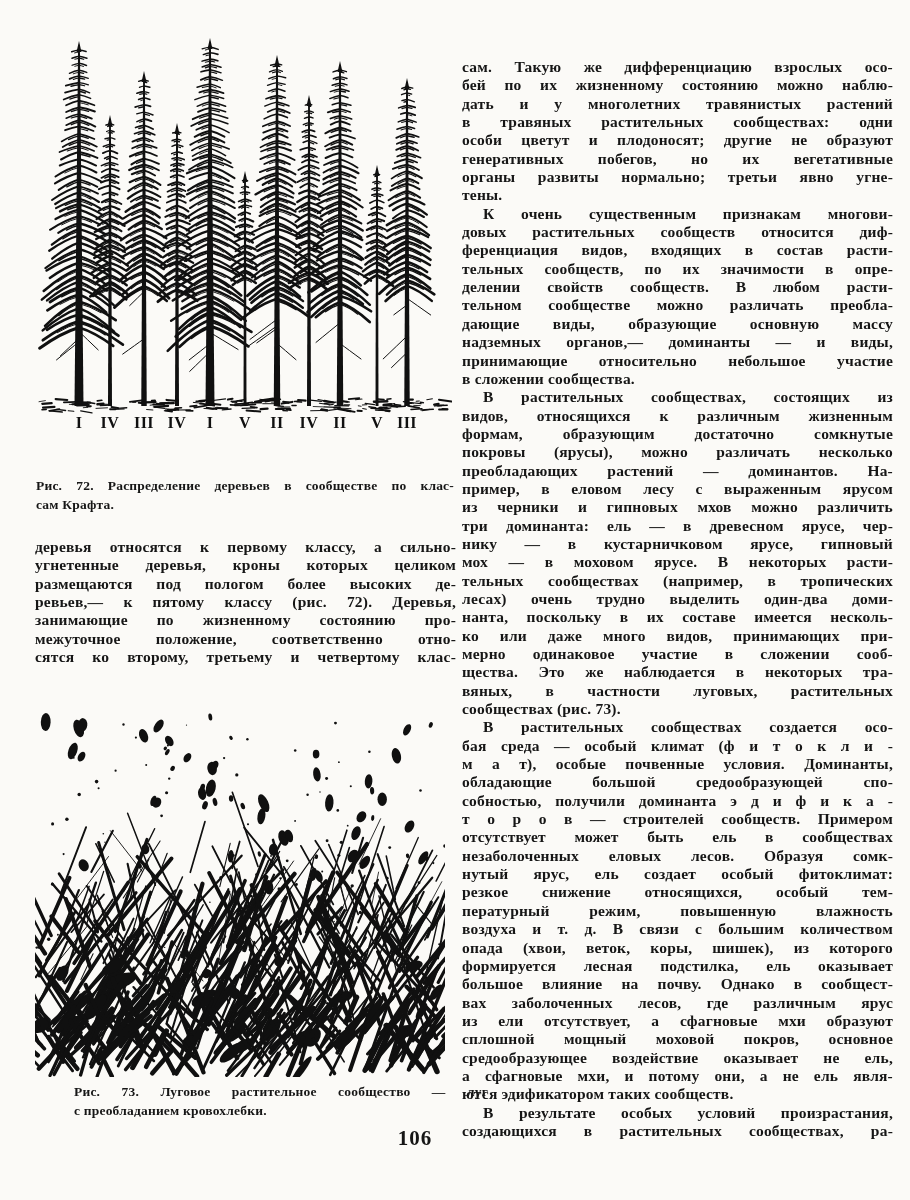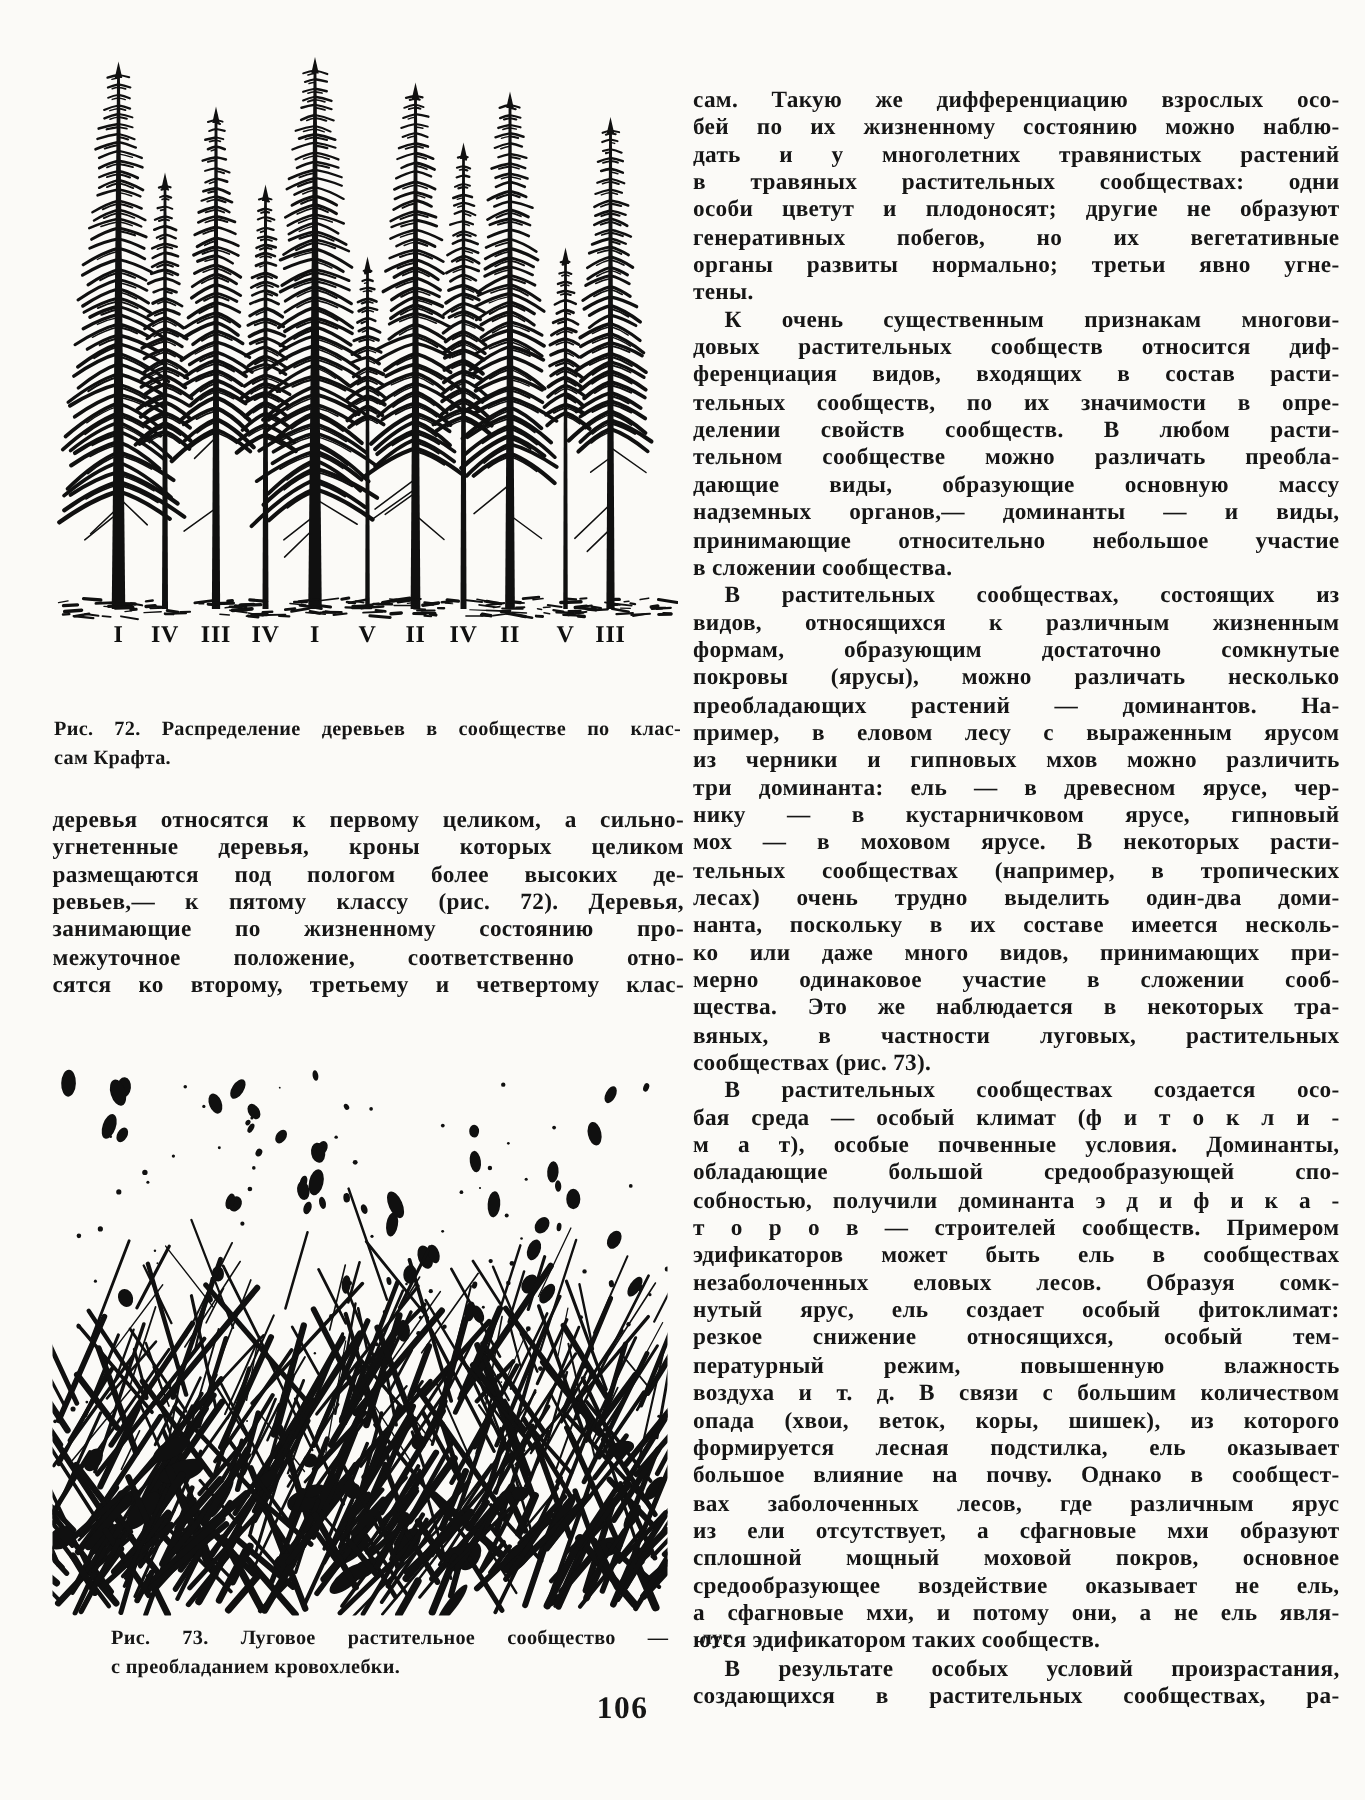--- a/index.html
+++ b/index.html
@@ -1457,21 +1457,21 @@
 
   <div id="cap72" class="caption">
       <div>
         <div class="line">Рис. 72. Распределение деревьев в сообществе по клас-</div>
         <div class="line endline">сам Крафта.</div>
       </div>
     </div>
 
   <div id="left-col" class="textcol">
       <div>
-        <div class="line">деревья относятся к первому целиком, а сильно-</div>
+        <div class="line">деревья относятся к первому классу, а сильно-</div>
         <div class="line">угнетенные деревья, кроны которых целиком</div>
         <div class="line">размещаются под пологом более высоких де-</div>
         <div class="line">ревьев,— к пятому классу (рис. 72). Деревья,</div>
         <div class="line">занимающие по жизненному состоянию про-</div>
         <div class="line">межуточное положение, соответственно отно-</div>
         <div class="line">сятся ко второму, третьему и четвертому клас-</div>
       </div>
     </div>
 
   <svg id="fig73" width="410" height="374" viewBox="0 0 410 374">
@@ -2189,21 +2189,21 @@
         <div class="line">вяных, в частности луговых, растительных</div>
         <div class="line endline">сообществах (рис. 73).</div>
       </div>
       <div>
         <div class="line indent">В растительных сообществах создается осо-</div>
         <div class="line">бая среда — особый климат (ф и т о к л и -</div>
         <div class="line">м а т), особые почвенные условия. Доминанты,</div>
         <div class="line">обладающие большой средообразующей спо-</div>
         <div class="line">собностью, получили доминанта э д и ф и к а -</div>
         <div class="line">т о р о в — строителей сообществ. Примером</div>
-        <div class="line">эдификаторов может быть ель в сообществах</div>
+        <div class="line">отсутствует может быть ель в сообществах</div>
         <div class="line">незаболоченных еловых лесов. Образуя сомк-</div>
         <div class="line">нутый ярус, ель создает особый фитоклимат:</div>
         <div class="line">резкое снижение относящихся, особый тем-</div>
         <div class="line">пературный режим, повышенную влажность</div>
         <div class="line">воздуха и т. д. В связи с большим количеством</div>
         <div class="line">опада (хвои, веток, коры, шишек), из которого</div>
         <div class="line">формируется лесная подстилка, ель оказывает</div>
         <div class="line">большое влияние на почву. Однако в сообщест-</div>
         <div class="line">вах заболоченных лесов, где различным ярус</div>
         <div class="line">из ели отсутствует, а сфагновые мхи образуют</div>

